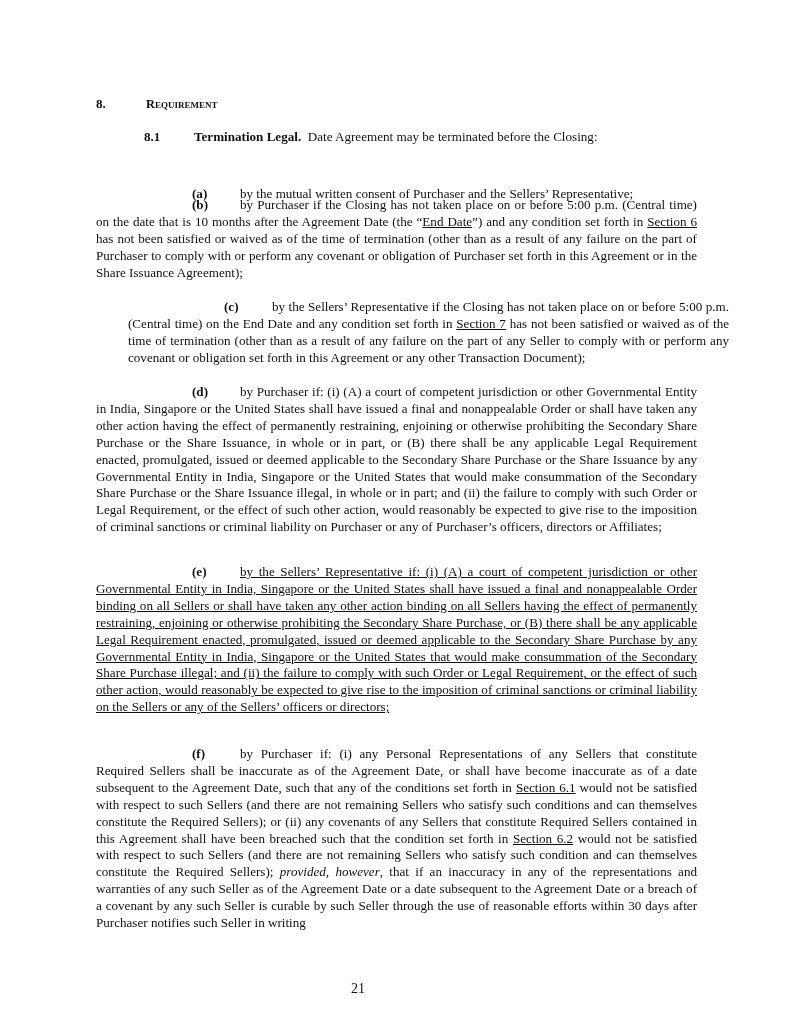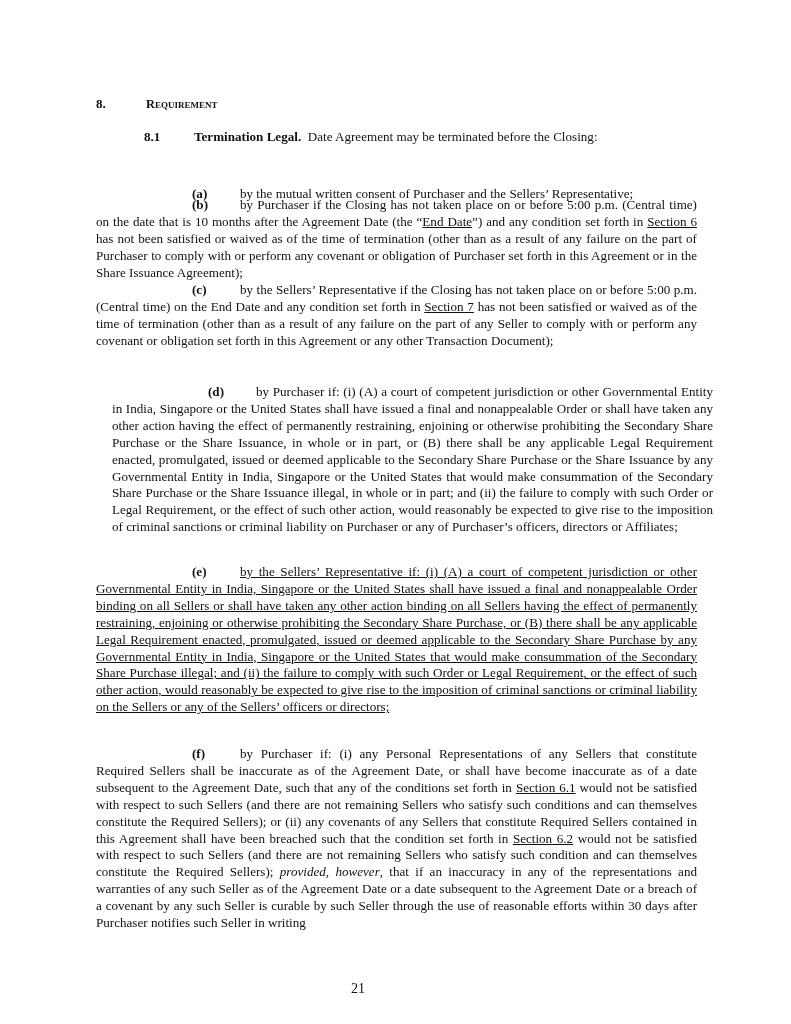--- a/index.html
+++ b/index.html
@@ -15,22 +15,22 @@
     .sub-heading { position: absolute; top: 129px; left: 48px; white-space: nowrap; }
     .sub-num { display: inline-block; width: 50px; font-weight: bold; }
     .sub-title { font-weight: bold; }
     .para { position: absolute; left: 0; width: 601px; text-align: justify; text-align-last: left; }
     .para .lbl { display: inline-block; font-weight: bold; margin-left: 96px; width: 48px; }
     .u { text-decoration: underline; }
     .i { font-style: italic; }
     .footer { position: absolute; top: 981px; left: 0; width: 716px; text-align: center; font-size: 14px; }
     #pa { top: 162px; margin-top: 24px; }
     #pb { top: 197px; }
-    #pc { top: 282px; }
-    #pd { top: 384px; margin-left: 16px; }
+    #pc { top: 299px; margin-left: 32px; }
+    #pd { top: 384px; }
     #pe { top: 564px; text-decoration: underline; }
     #pf { top: 746px; }
   </style>
 </head>
 <body>
 
 <div class="page">
 
   <div class="sec-heading">
     <span class="sec-num">8.</span><span class="smallcaps">Requirement</span>

